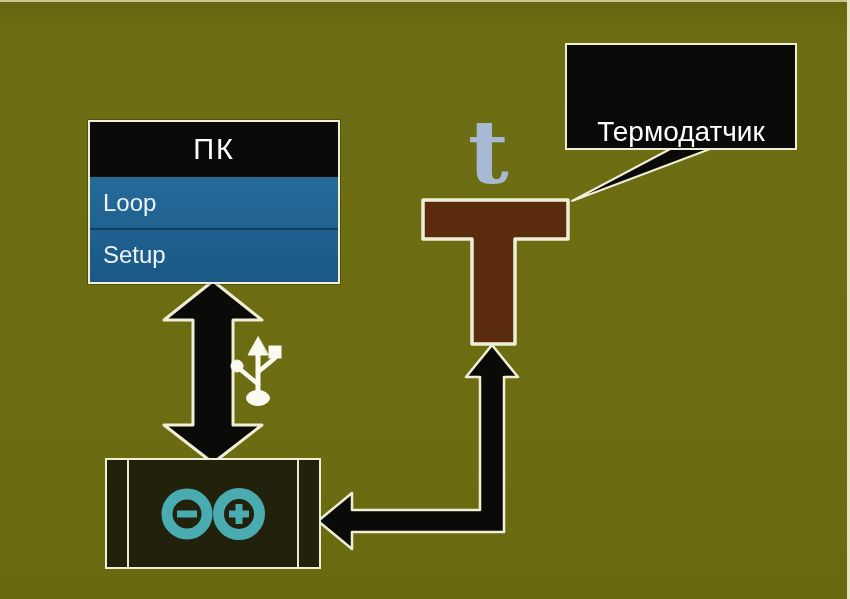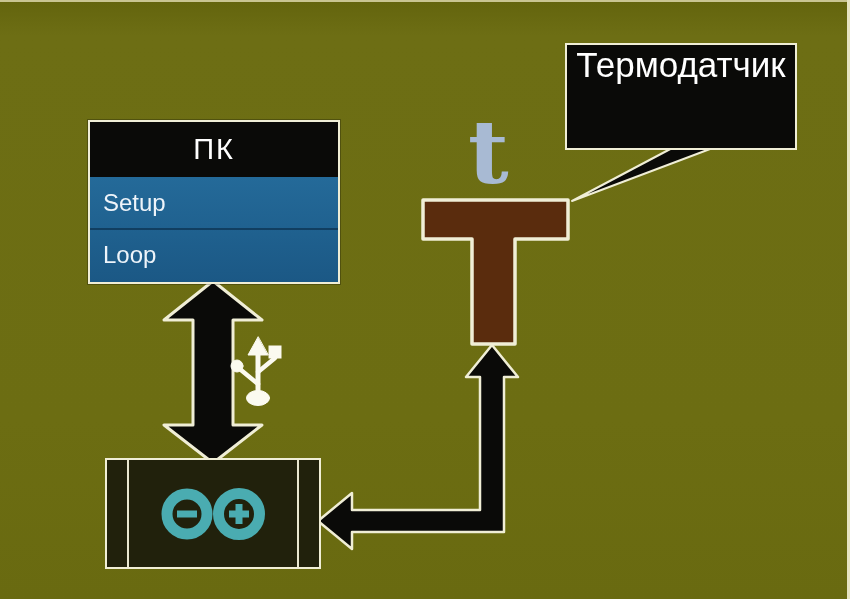--- a/index.html
+++ b/index.html
@@ -29,22 +29,22 @@
   .pc-row{
     height:51px;display:flex;align-items:center;padding-left:13px;
     color:#eef4fa;font-size:24px;
   }
   .pc-row + .pc-row{border-top:2px solid #113e60;height:50px;}
 
   
   .callout-box{
     position:absolute;left:565px;top:43px;width:228px;height:103px;
     background:#0a0a08;border:2px solid #f0eed6;z-index:3;
-    display:flex;align-items:flex-start;justify-content:center;
-    color:#ffffff;font-size:35px;white-space:nowrap;
+    display:flex;align-items:flex-end;justify-content:center;
+    color:#ffffff;font-size:28px;white-space:nowrap;
   }
 
   
   .t-letter{
     position:absolute;left:468px;top:108px;z-index:2;
     font-family:"DejaVu Serif",serif;font-weight:bold;
     font-size:88px;line-height:1;color:#a8bad3;
   }
 
   
@@ -79,22 +79,22 @@
     <path d="M318,521 L352,493 L352,510 L480,510 L480,377 L466,377 L492,345 L518,377 L504,377 L504,532 L352,532 L352,549 Z" fill="#0a0a08" stroke="#f0eed6" stroke-width="2.5" stroke-linejoin="round"></path>
 
     <polygon points="676,146 718,146 572,201" fill="#0a0a08" stroke="#f0eed6" stroke-width="2" stroke-linejoin="round"></polygon>
 
     <path d="M423,200 L568,200 L568,239 L515,239 L515,344 L472,344 L472,239 L423,239 Z" fill="#5a2c0d" stroke="#f0eed6" stroke-width="3.5" stroke-linejoin="round"></path>
   </svg>
 
   <div class="pc-box">
     <div class="pc-header">ПК</div>
     <div class="pc-rows">
+      <div class="pc-row">Loop</div>
       <div class="pc-row">Setup</div>
-      <div class="pc-row">Loop</div>
     </div>
   </div>
 
   <div class="t-letter">t</div>
 
   <div class="callout-box">
     <span>Термодатчик</span>
   </div>
 
   <div class="arduino">

